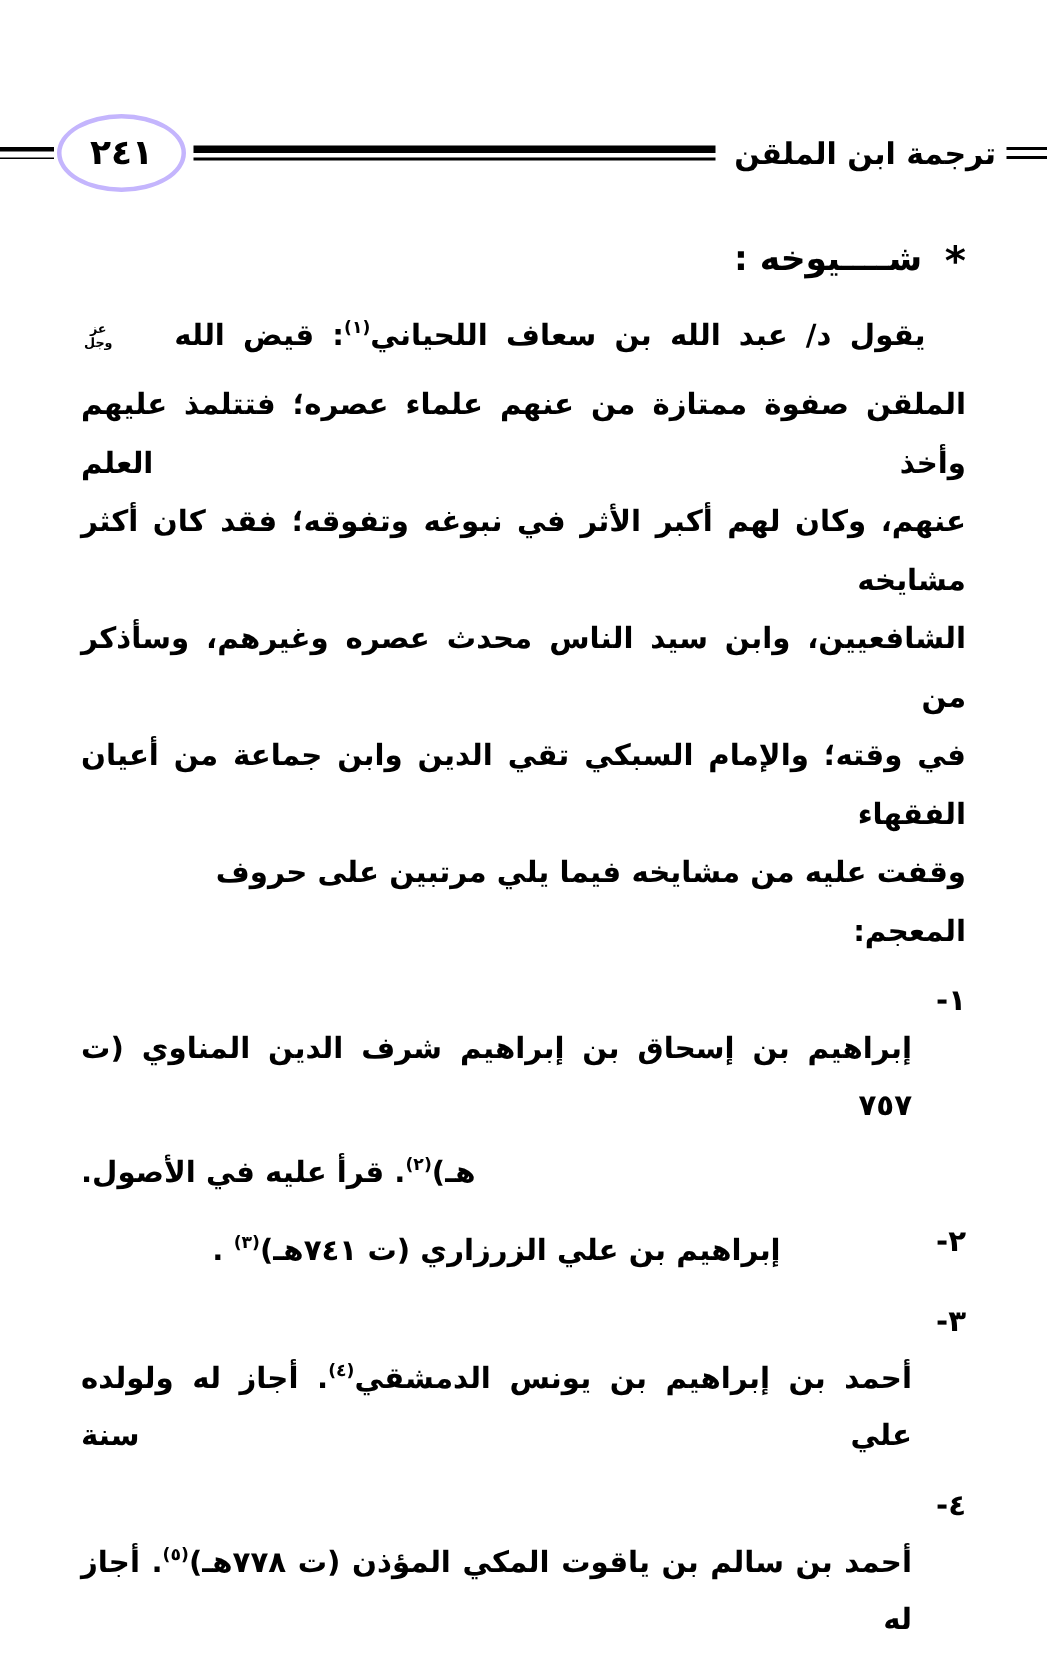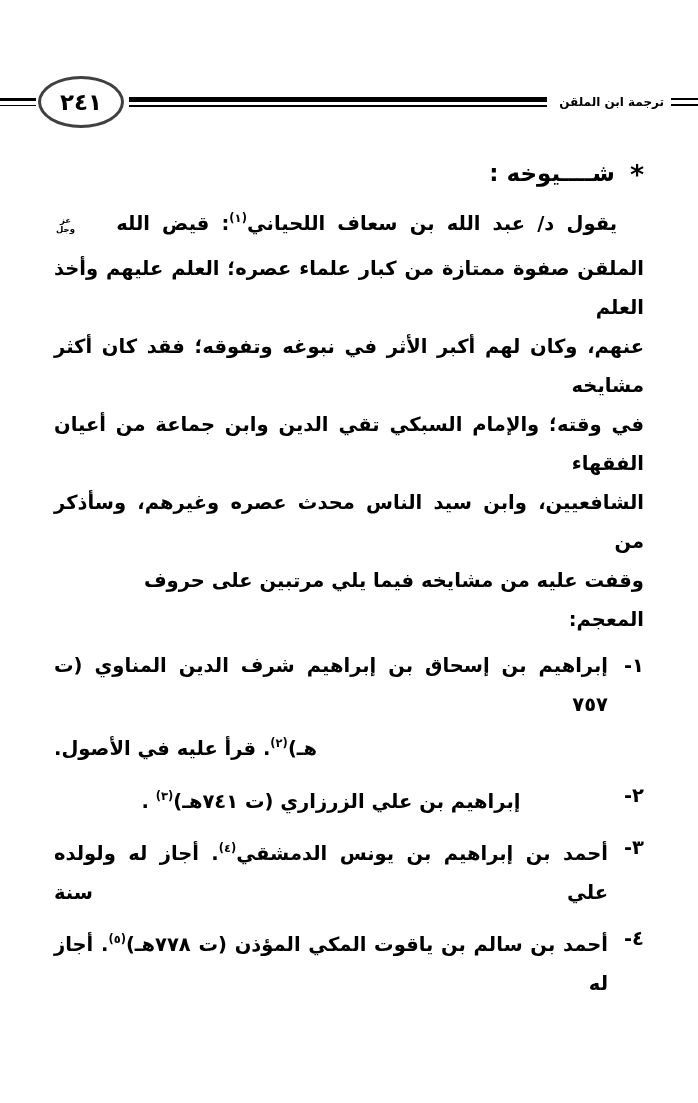--- a/index.html
+++ b/index.html
@@ -12,26 +12,26 @@
   .page{position:relative;width:698px;height:1103px;}
 
   
   .hdr{
     margin-top:76px;display:flex;align-items:center;
     direction:rtl;width:698px;
   }
   .edge-mark{width:27px;flex:none;display:flex;flex-direction:column;gap:4px;}
   .edge-mark .b1{height:2.5px;background:#000;}
   .edge-mark .b2{height:2px;background:#000;}
-  .hdr-title{flex:none;font-size:12px;margin:0 7px;white-space:nowrap;letter-spacing:.2px;}
+  .hdr-title{flex:none;font-size:20px;margin:0 7px;white-space:nowrap;letter-spacing:.2px;}
   .rule{flex:1;display:flex;flex-direction:column;gap:3.5px;margin:0 5px;}
   .rule .thick{height:4.5px;background:#000;}
   .rule .thin{height:1.5px;background:#000;}
   .badge{
-    flex:none;width:80px;height:46px;border:3px solid #404040;border-radius:50%;
+    flex:none;width:80px;height:46px;border:3px solid #c4b5fd;border-radius:50%;
     display:flex;align-items:center;justify-content:center;
     font-size:23px;background:#fff;z-index:2;
   }
   .tail-rule{flex:none;width:36px;display:flex;flex-direction:column;gap:4px;margin-right:2px;}
   .tail-rule .thick{height:3px;background:#000;}
   .tail-rule .thin{height:1.5px;background:#000;}
 
   
   .col{padding:0 54px;}
 
@@ -51,21 +51,21 @@
   .honorific{
     display:inline-flex;flex-direction:column;align-items:center;
     font-size:8.5px;line-height:1.05;vertical-align:middle;margin:16px 2px;
   }
 
   .items{margin-top:6px;font-size:19.5px;line-height:38.5px;}
   .item{margin-top:8px;}
   .item .row{display:flex;}
   .item .num{flex:none;width:36px;}
   .item .txt{flex:1;}
-  .item .txt.just{text-align:justify;text-align-last:justify;}
+  .item .txt.just{text-align:justify;text-align-last:justify;margin-top:32px;}
   .item .txt.plain{text-align:center;}
   .item .cont{padding-right:230px;text-align:left;}
 </style>
 </head>
 <body>
 
 <div class="page">
 
   <div class="hdr">
     <div class="edge-mark">
@@ -93,24 +93,24 @@
       <span>شــــيوخه :</span>
     </div>
 
     <div class="intro">
       <div class="jline indent"><span>يقول د/ عبد الله بن سعاف اللحياني</span><sup class="fn-ref">(١)</sup><span>: قيض الله</span>
         <span class="honorific">
             <span>عز</span>
             <span>وجل</span>
           </span>
         </div>
-      <div class="jline">الملقن صفوة ممتازة من كبار علماء عصره؛ العلم عليهم وأخذ العلم</div>
+      <div class="jline">الملقن صفوة ممتازة من عنهم علماء عصره؛ فتتلمذ عليهم وأخذ العلم</div>
       <div class="jline">عنهم، وكان لهم أكبر الأثر في نبوغه وتفوقه؛ فقد كان أكثر مشايخه</div>
+      <div class="jline">الشافعيين، وابن سيد الناس محدث عصره وغيرهم، وسأذكر من</div>
       <div class="jline">في وقته؛ والإمام السبكي تقي الدين وابن جماعة من أعيان الفقهاء</div>
-      <div class="jline">الشافعيين، وابن سيد الناس محدث عصره وغيرهم، وسأذكر من</div>
       <div class="rline">وقفت عليه من مشايخه فيما يلي مرتبين على حروف المعجم:</div>
     </div>
 
     <div class="items">
 
       <div class="item">
         <div class="row">
           <span class="num">١-</span>
           <div class="txt just"><span>إبراهيم بن إسحاق بن إبراهيم شرف الدين المناوي (ت ٧٥٧</span></div>
         </div>

